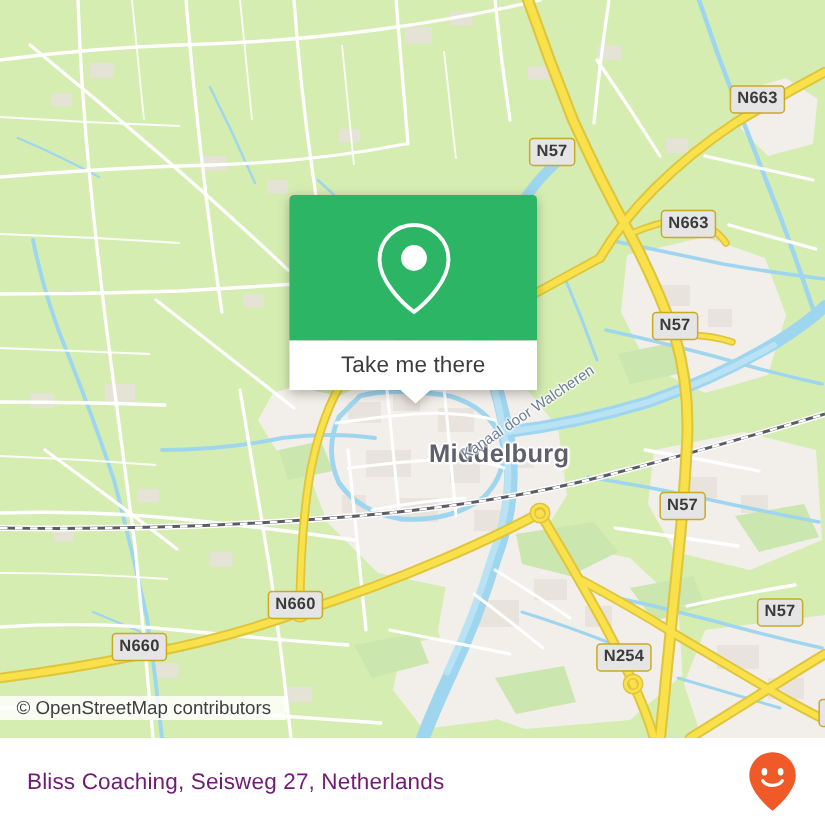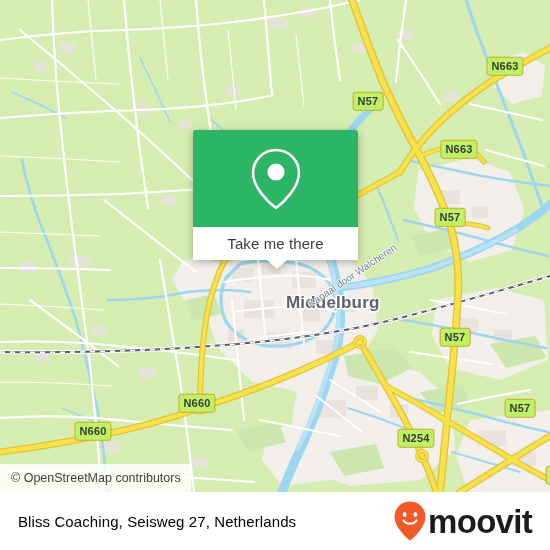--- a/index.html
+++ b/index.html
@@ -54,21 +54,21 @@
     font-size: 10px;
     color: #6d7f96;
     text-shadow:
        1px 0 1px #ffffff, -1px 0 1px #ffffff,
        0 1px 1px #ffffff, 0 -1px 1px #ffffff;
   }
 
   
   .shield {
     position: absolute;
-    background: #bef264;
+    background: #e5e5e5;
     border: 1.5px solid #c9ab22;
     border-radius: 3px;
     color: #3a3a3a;
     font-size: 11px;
     font-weight: bold;
     line-height: 1;
     padding: 2.5px 4px 3px 4px;
     letter-spacing: 0.2px;
     font-family: "Liberation Sans", sans-serif;
     white-space: nowrap;
@@ -110,21 +110,21 @@
     border-left: 10px solid transparent;
     border-right: 10px solid transparent;
     border-top: 9px solid #ffffff;
   }
 
   
   #osm-attr {
     position: absolute;
     left: 0;
     top: 464px;
-    height: 28px;
+    height: 16px;
     background: rgba(255,255,255,0.82);
     display: flex;
     align-items: center;
     padding: 0 10px 0 11px;
     box-sizing: border-box;
     font-size: 12.5px;
     color: #3f3f3f;
   }
 
   
@@ -136,21 +136,21 @@
     height: 58px;
     background: #ffffff;
     display: flex;
     align-items: center;
     justify-content: space-between;
     padding: 0 18px 0 18px;
     box-sizing: border-box;
   }
   #footer-title {
     font-size: 15px;
-    color: #000000;
+    color: #701a75;
     letter-spacing: 0.1px;
   }
   #brand {
     display: flex;
     align-items: center;
     gap: 1px;
   }
   #brand-name {
     font-size: 33px;
     font-weight: bold;
@@ -422,17 +422,16 @@
   <div id="footer">
     <div id="footer-title">Bliss Coaching, Seisweg 27, Netherlands</div>
     <div id="brand">
       <svg width="34" height="42" viewBox="0 0 34 42">
         <path d="M17 1.5 C8.4 1.5 1.5 8.4 1.5 17 C1.5 25.6 10.5 35.5 17 40.5
                  C23.5 35.5 32.5 25.6 32.5 17 C32.5 8.4 25.6 1.5 17 1.5 Z" fill="#ef5a28"></path>
         <ellipse cx="11.6" cy="14.5" rx="1.9" ry="2.5" fill="#ffffff"></ellipse>
         <ellipse cx="22.4" cy="14.5" rx="1.9" ry="2.5" fill="#ffffff"></ellipse>
         <path d="M10.5 20.5 C13 24.6 21 24.6 23.5 20.5" fill="none" stroke="#ffffff" stroke-width="2.2" stroke-linecap="round"></path>
       </svg>
-      <span id="brand-name">moovit</span>
     </div>
   </div>
 
 </div>
 
 </body></html>

